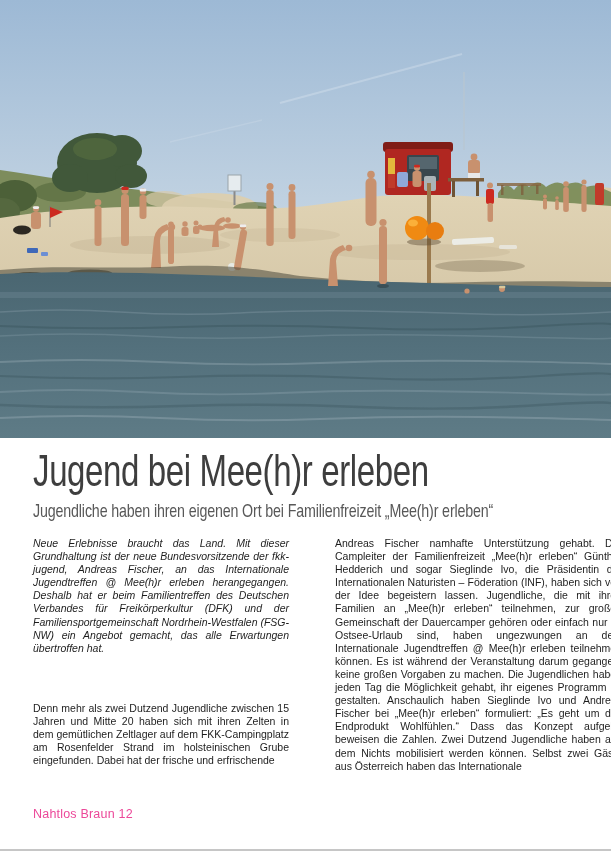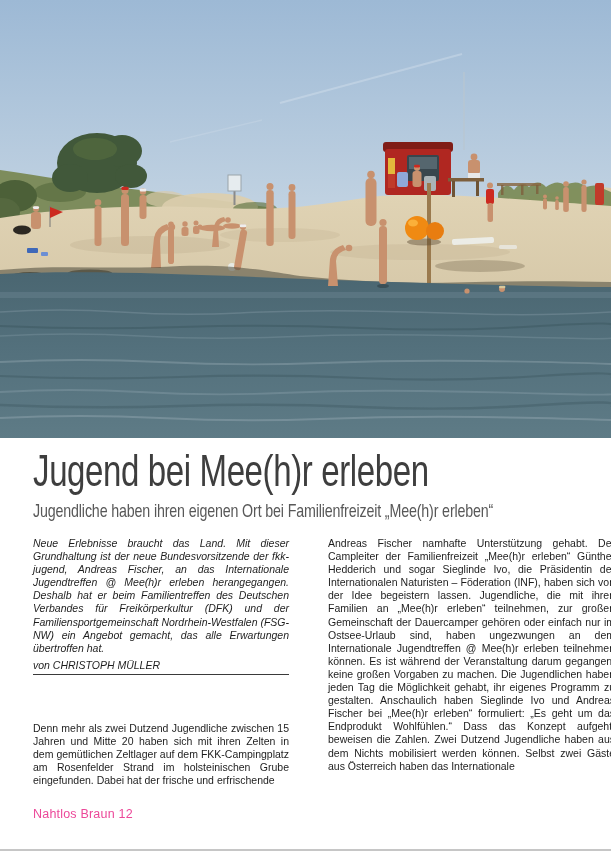--- a/index.html
+++ b/index.html
@@ -20,21 +20,21 @@
     transform:scaleX(.75);transform-origin:0 0;
   }
   .subhead{
     position:absolute;left:33px;top:500px;margin:0;
     font-size:19px;font-weight:400;line-height:1.2;color:var(--c-subhead-gray,#585858);
     white-space:nowrap;letter-spacing:-.2px;
     transform:scaleX(.75);transform-origin:0 0;
   }
   .columns{
     position:absolute;left:33px;top:537px;width:556px;
-    display:flex;gap:13px;align-items:flex-start;
+    display:flex;gap:20px;align-items:flex-start;
   }
   .col-left{width:256px;flex:0 0 256px;}
   .col-right{width:287px;flex:0 0 287px;margin-left:26px;}
   .columns p{
     margin:0;font-size:10.5px;line-height:13.1px;text-align:justify;
     color:var(--c-body-text,#1d1d1d);
   }
   .lead{font-style:italic;}
   .byline{
     font-style:italic;font-size:10.5px;color:var(--c-body-text,#1d1d1d);
@@ -258,21 +258,20 @@
       </g>
     </svg>
   </div>
 
   <h1 class="headline">Jugend bei Mee(h)r erleben</h1>
   <h2 class="subhead">Jugendliche haben ihren eigenen Ort bei Familienfreizeit „Mee(h)r erleben“</h2>
 
   <div class="columns">
     <div class="col-left">
       <p class="lead">Neue Erlebnisse braucht das Land. Mit dieser Grundhaltung ist der neue Bundesvorsitzende der fkk-jugend, Andreas Fischer, an das Internationale Jugendtreffen @ Mee(h)r erleben herangegangen. Deshalb hat er beim Familientreffen des Deutschen Verbandes für Freikörperkultur (DFK) und der Familiensportgemeinschaft Nordrhein-Westfalen (FSG-NW) ein Angebot gemacht, das alle Erwartungen übertroffen hat.</p>
-      <div class="byline">von CHRISTOPH MÜLLER</div>
       <p class="body-follow">Denn mehr als zwei Dutzend Jugendliche zwischen 15 Jahren und Mitte 20 haben sich mit ihren Zelten in dem gemütlichen Zeltlager auf dem FKK-Campingplatz am Rosenfelder Strand im holsteinischen Grube eingefunden. Dabei hat der frische und erfrischende</p>
     </div>
     <div class="col-right">
       <p>Andreas Fischer namhafte Unterstützung gehabt. Der Campleiter der Familienfreizeit „Mee(h)r erleben“ Günther Hedderich und sogar Sieglinde Ivo, die Präsidentin der Internationalen Naturisten – Föderation (INF), haben sich von der Idee begeistern lassen. Jugendliche, die mit ihren Familien an „Mee(h)r erleben“ teilnehmen, zur großen Gemeinschaft der Dauercamper gehören oder einfach nur im Ostsee-Urlaub sind, haben ungezwungen an dem Internationale Jugendtreffen @ Mee(h)r erleben teilnehmen können. Es ist während der Veranstaltung darum gegangen, keine großen Vorgaben zu machen. Die Jugendlichen haben jeden Tag die Möglichkeit gehabt, ihr eigenes Programm zu gestalten. Anschaulich haben Sieglinde Ivo und Andreas Fischer bei „Mee(h)r erleben“ formuliert: „Es geht um das Endprodukt Wohlfühlen.“ Dass das Konzept aufgeht, beweisen die Zahlen. Zwei Dutzend Jugendliche haben aus dem Nichts mobilisiert werden können. Selbst zwei Gäste aus Österreich haben das Internationale</p>
     </div>
   </div>
 
   <div class="footer">Nahtlos Braun 12</div>
   <div class="bottom-rule"></div>
 

